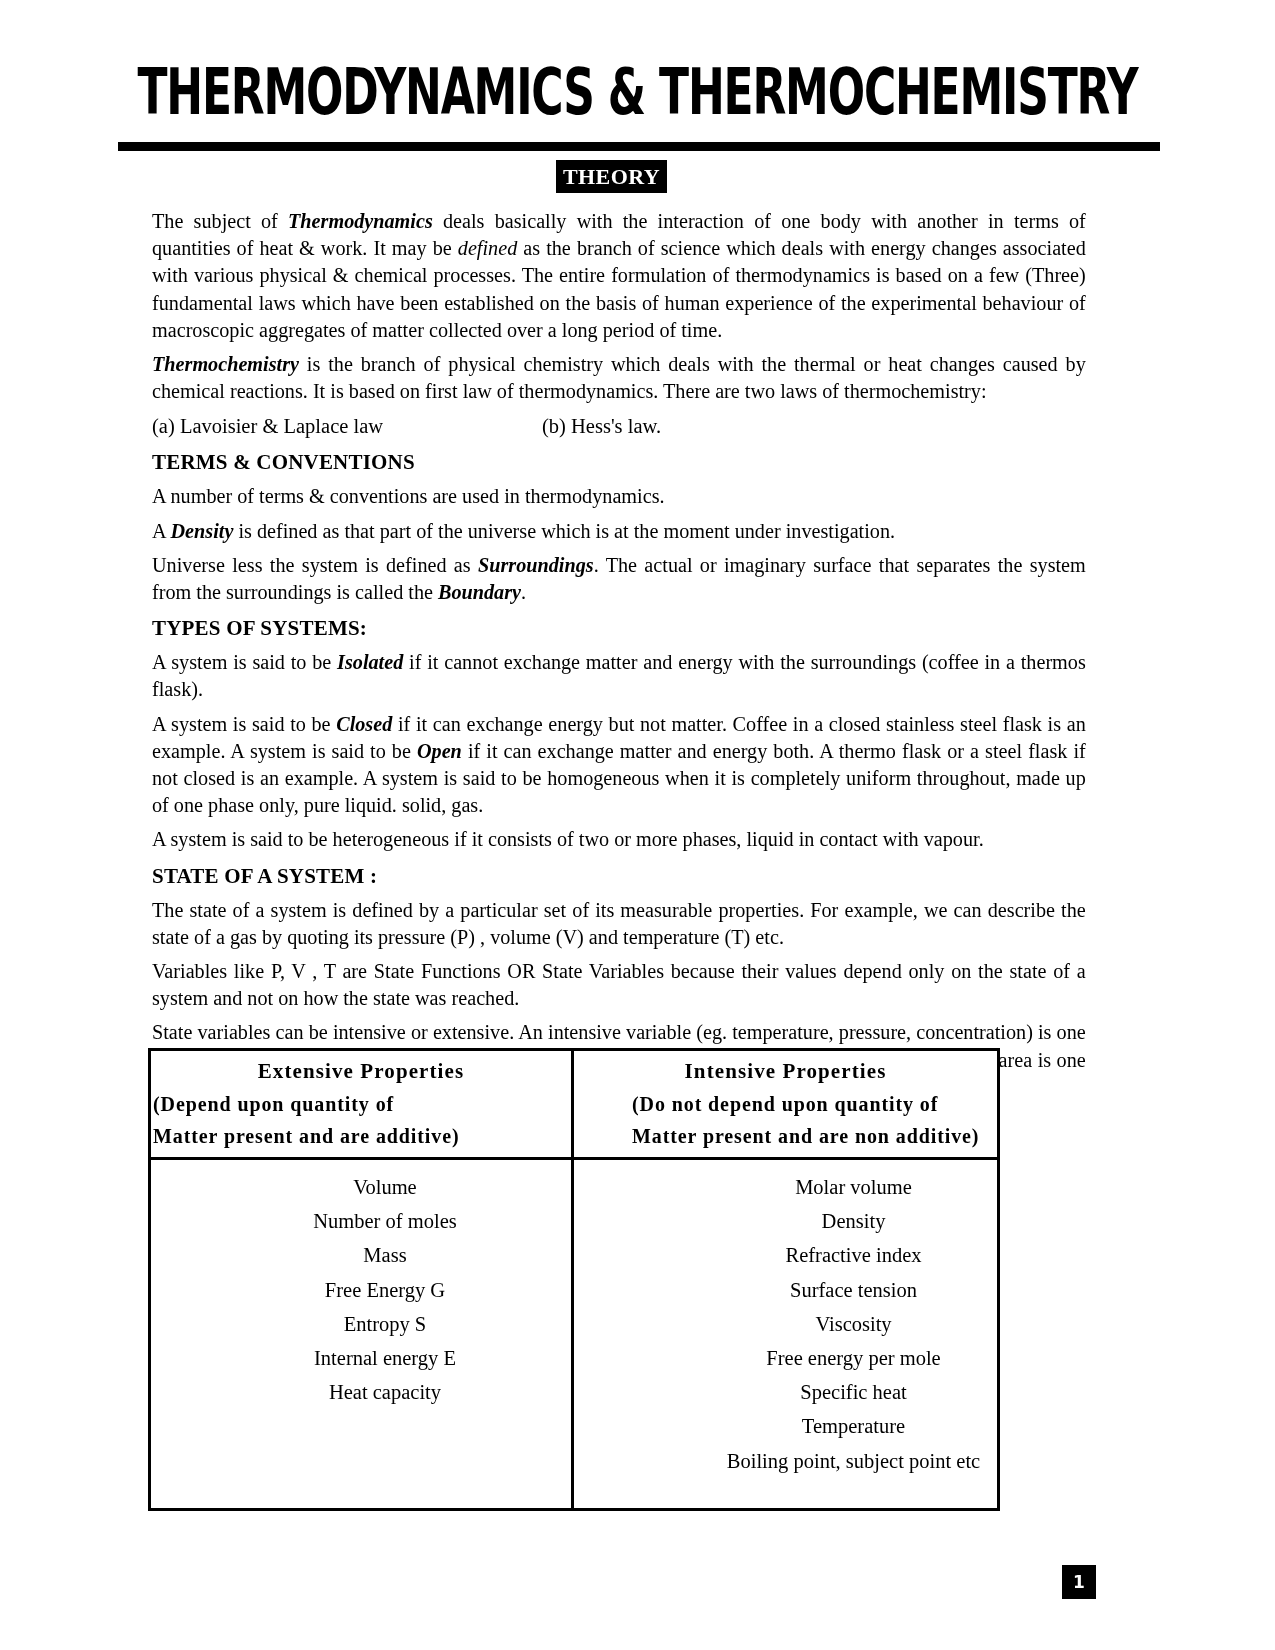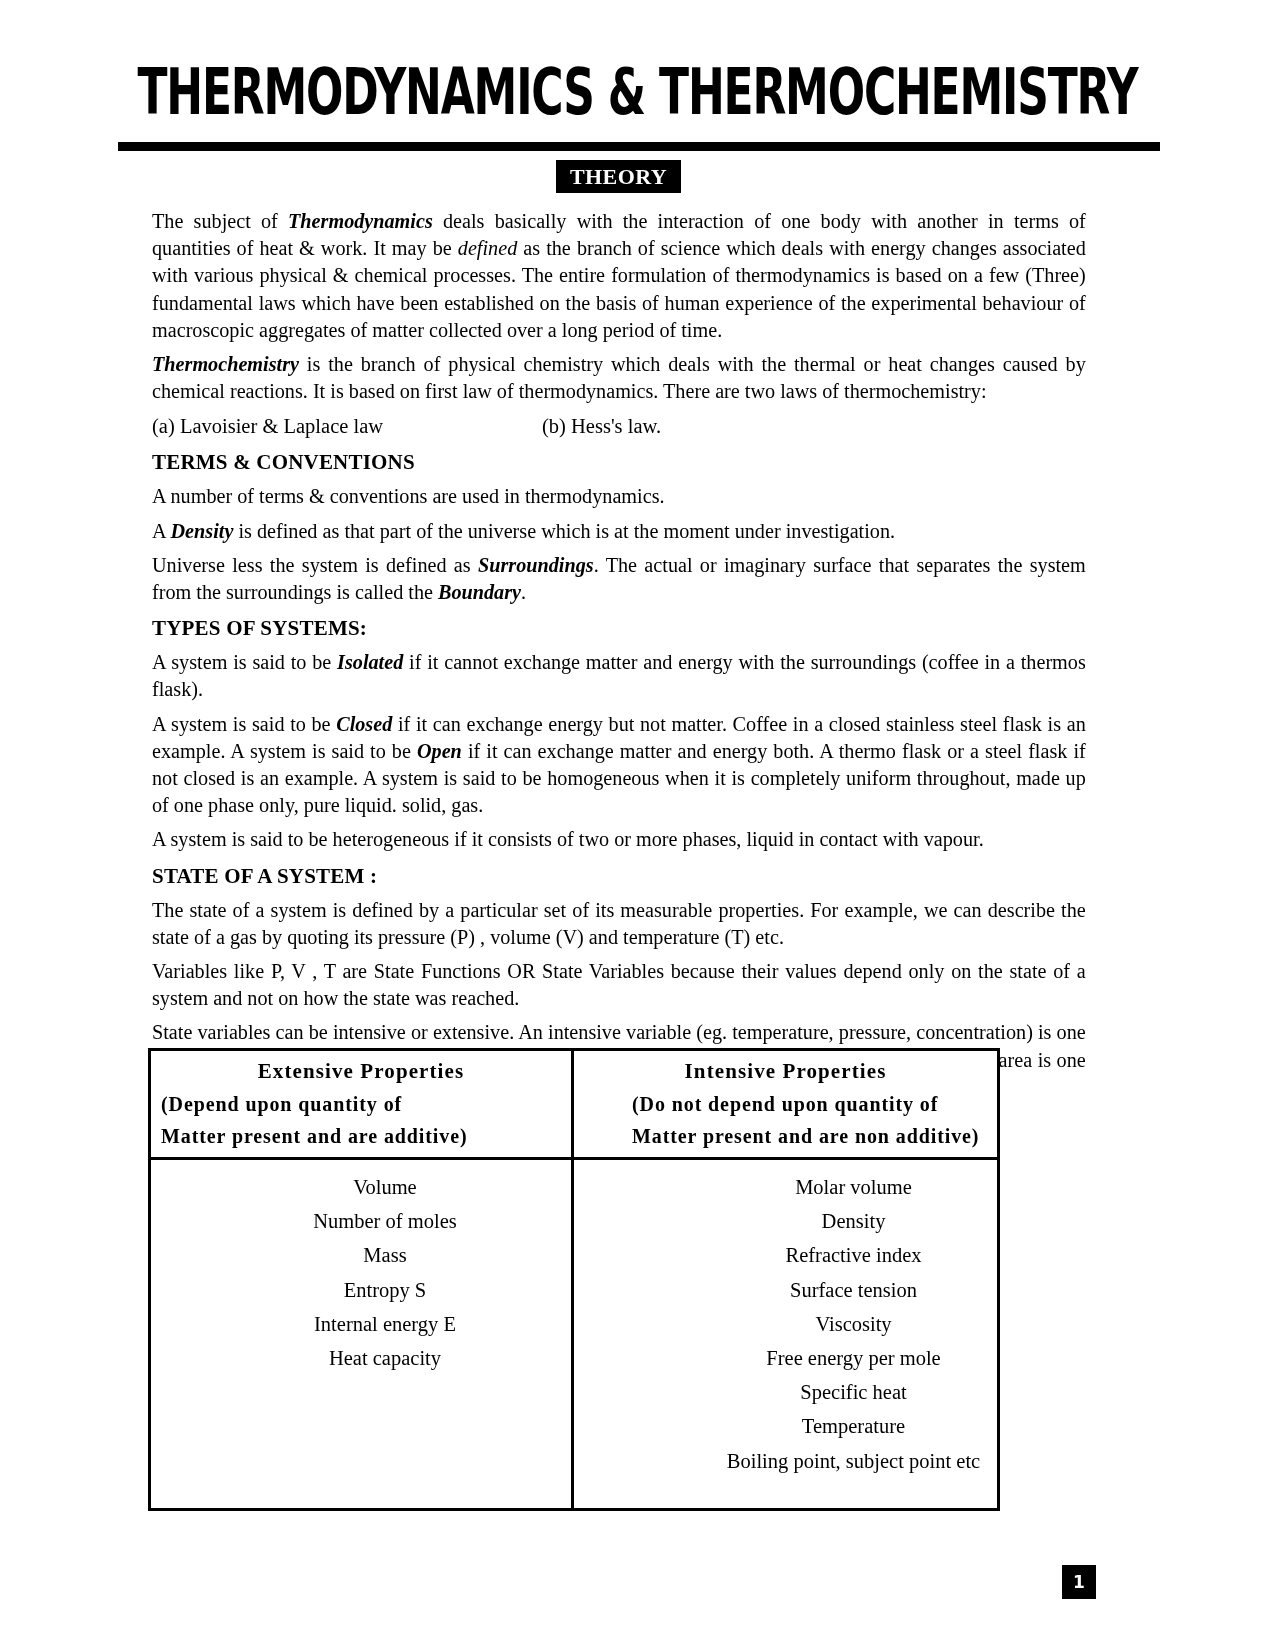--- a/index.html
+++ b/index.html
@@ -50,21 +50,21 @@
     width: 1042px;
     height: 9px;
     background: #000;
   }
 
   
   .theory-badge {
     position: absolute;
     left: 556px;
     top: 160px;
-    width: 125px;
+    width: 111px;
     height: 33px;
     background: #000;
     color: #fff;
     text-align: center;
     font-family: "Liberation Serif", serif;
     font-weight: 700;
     font-size: 22px;
     line-height: 33px;
     letter-spacing: 0.4px;
   }
@@ -141,21 +141,21 @@
     letter-spacing: 1.1px;
     padding: 7px 10px 3px 10px;
   }
   .th-sub {
     font-weight: 700;
     font-size: 20px;
     line-height: 25px;
     letter-spacing: 0.9px;
     padding: 5px 10px 2px 10px;
   }
-  .col-left .th-sub { padding-left: 10px; }
+  .col-left .th-sub { padding-left: 2px; }
   .col-right .th-sub { padding-left: 58px; }
   .th-sub.last { padding-bottom: 8px; }
 
   .cell-list {
     list-style: none;
     margin: 0;
     padding: 10px 0 12px 0;
     text-align: center;
   }
   .cell-list li {
@@ -238,20 +238,21 @@
         <div class="th-sub">(Do not depend upon quantity of</div>
         <div class="th-sub last">Matter present and are non additive)</div>
       </div>
     </div>
     <div class="tbody">
       <div class="col col-left">
         <ul class="cell-list">
             <li>Volume</li>
             <li>Number of moles</li>
             <li>Mass</li>
+            <li>Free Energy G</li>
             <li>Entropy S</li>
             <li>Internal energy E</li>
             <li>Heat capacity</li>
           </ul>
       </div>
       <div class="col col-right">
         <ul class="cell-list">
             <li>Molar volume</li>
             <li>Density</li>
             <li>Refractive index</li>

